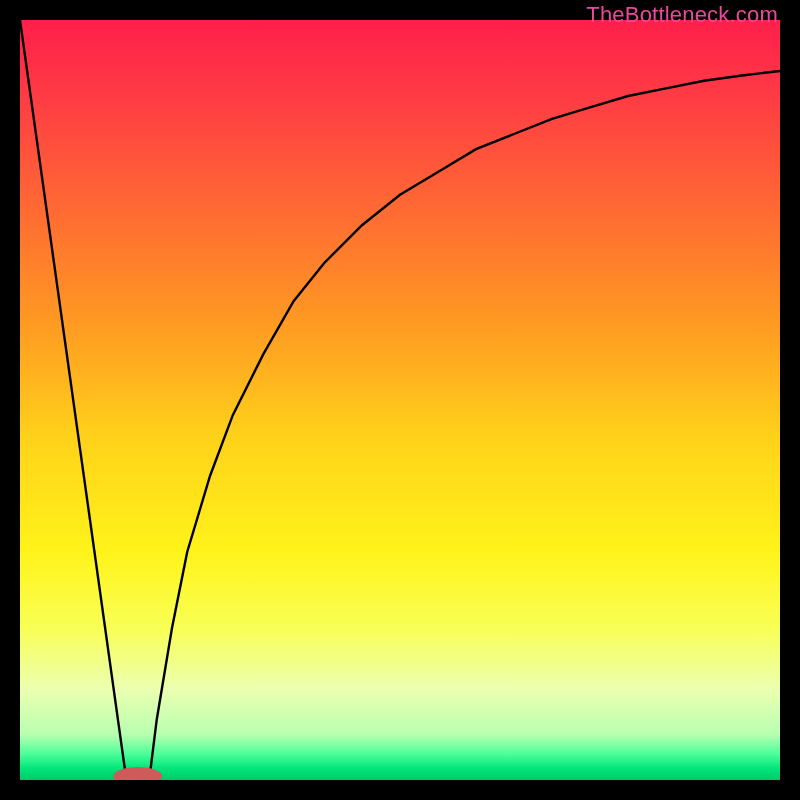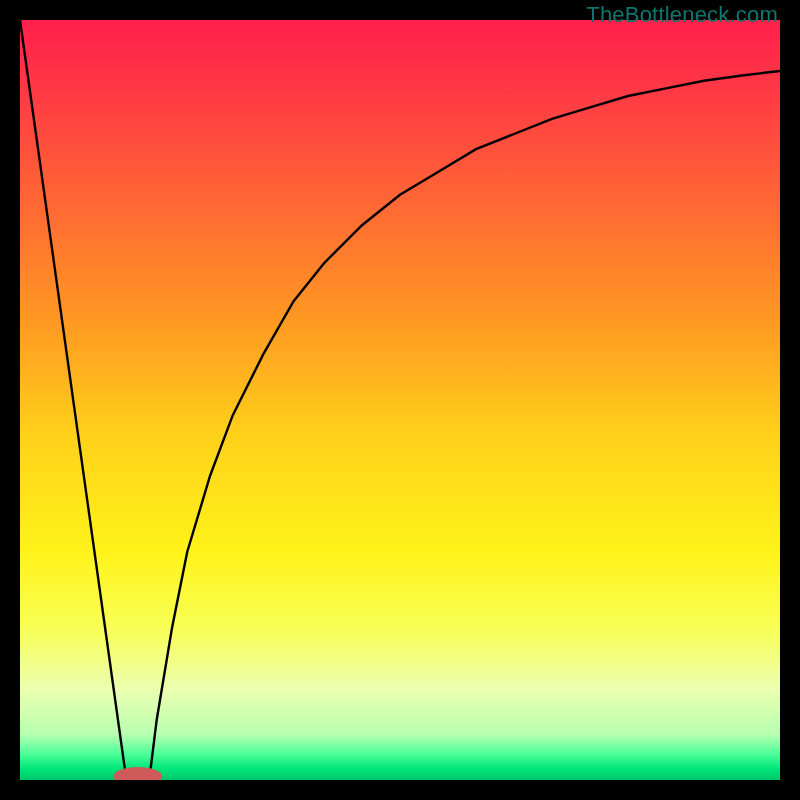--- a/index.html
+++ b/index.html
@@ -23,21 +23,21 @@
     position: absolute;
     left: 0;
     top: 0;
     width: 760px;
     height: 760px;
   }
   .watermark {
     position: absolute;
     top: 2px;
     right: 22px;
-    color: #0f766e;
+    color: #ec4899;
     font-size: 22px;
     font-weight: 500;
     letter-spacing: 0.2px;
     user-select: none;
   }
 </style>
 </head>
 <body>
 
 <div class="frame">

